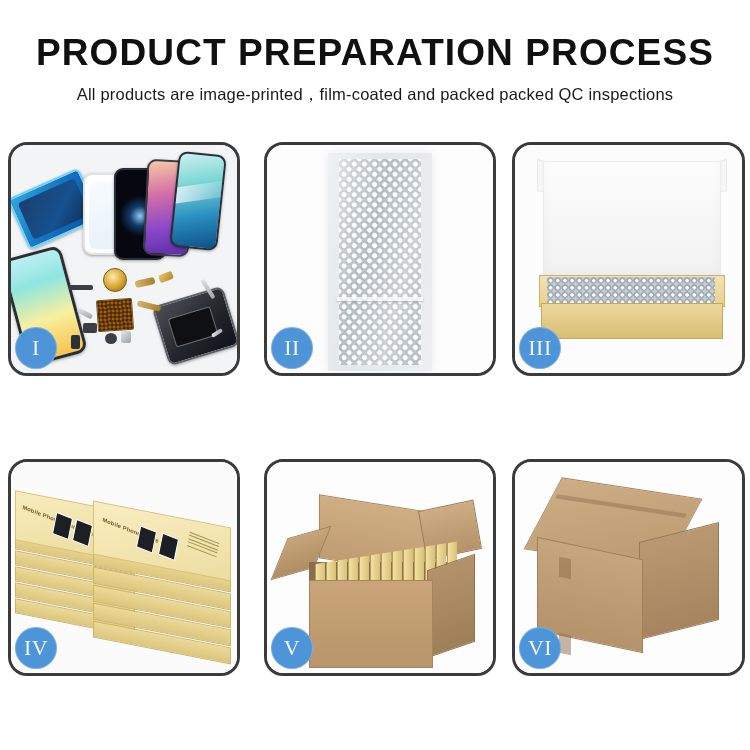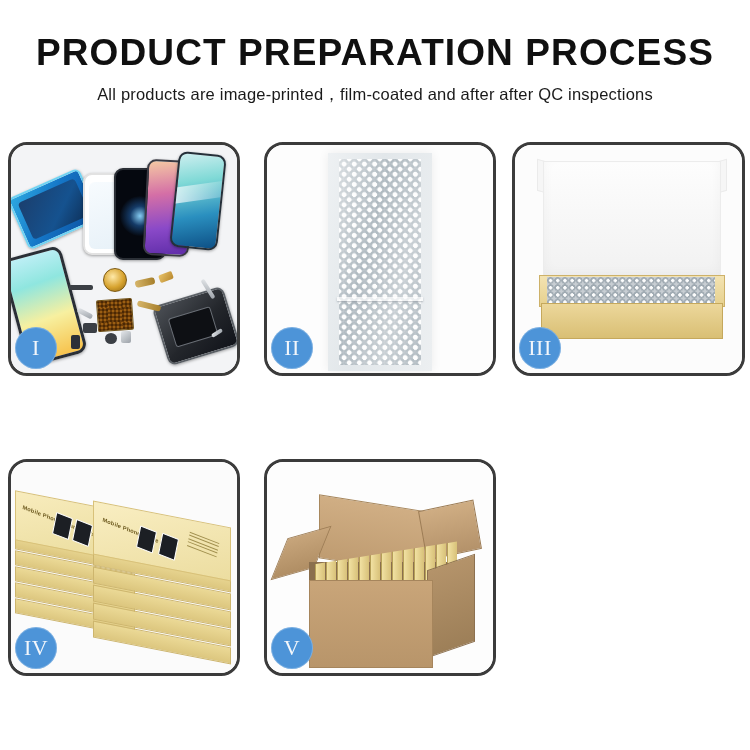--- a/index.html
+++ b/index.html
@@ -361,21 +361,21 @@
     position:absolute;width:12px;height:20px;
     background:rgba(140,110,72,.5);
   }
 </style>
 </head>
 <body>
 
 <div class="page">
 
   <div class="title">PRODUCT PREPARATION PROCESS</div>
-  <div class="subtitle">All products are image-printed，film-coated and after after QC inspections</div>
+  <div class="subtitle">All products are image-printed，film-coated and packed packed QC inspections</div>
 
   <div class="panel" id="p1">
     <div class="panel-inner">
       <div class="ph1-bg"></div>
       <div class="scr scr-a"></div>
       <div class="scr scr-b"></div>
       <div class="scr scr-c"></div>
       <div class="scr scr-d"></div>
       <div class="scr scr-e"></div>
       <div class="scr scr-f"></div>
@@ -502,14 +502,28 @@
         <i style="left:132px;"></i>
       </div>
       <div class="c5-side"></div>
       <div class="c5-front"></div>
       <div class="badge">
         <span>V</span>
       </div>
     </div>
   </div>
 
+  <div class="panel" id="p6">
+    <div class="panel-inner">
+      <div class="b6-bg"></div>
+      <div class="c6-top"></div>
+      <div class="c6-seam"></div>
+      <div class="c6-side"></div>
+      <div class="c6-front"></div>
+      <div class="c6-tape" style="left:44px;top:96px;transform:skewY(12deg);"></div>
+      <div class="c6-tape" style="left:44px;top:172px;transform:skewY(12deg);"></div>
+      <div class="badge">
+        <span class="sm">VI</span>
+      </div>
+    </div>
+  </div>
 
 </div>
 
 </body></html>

